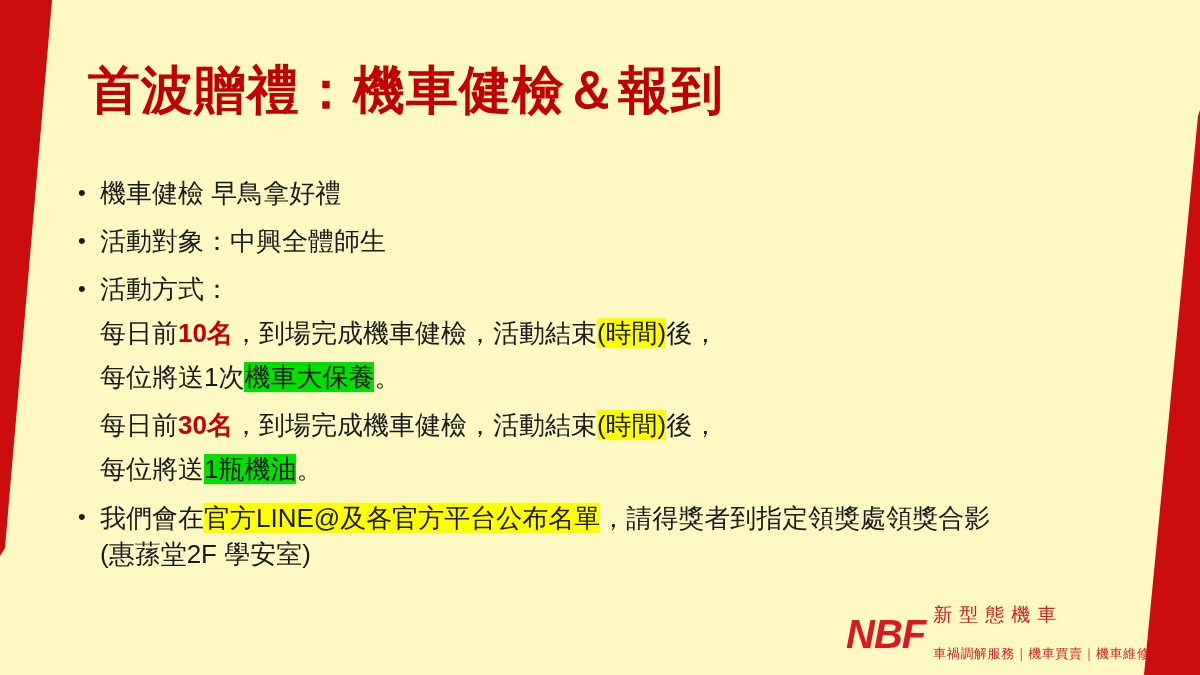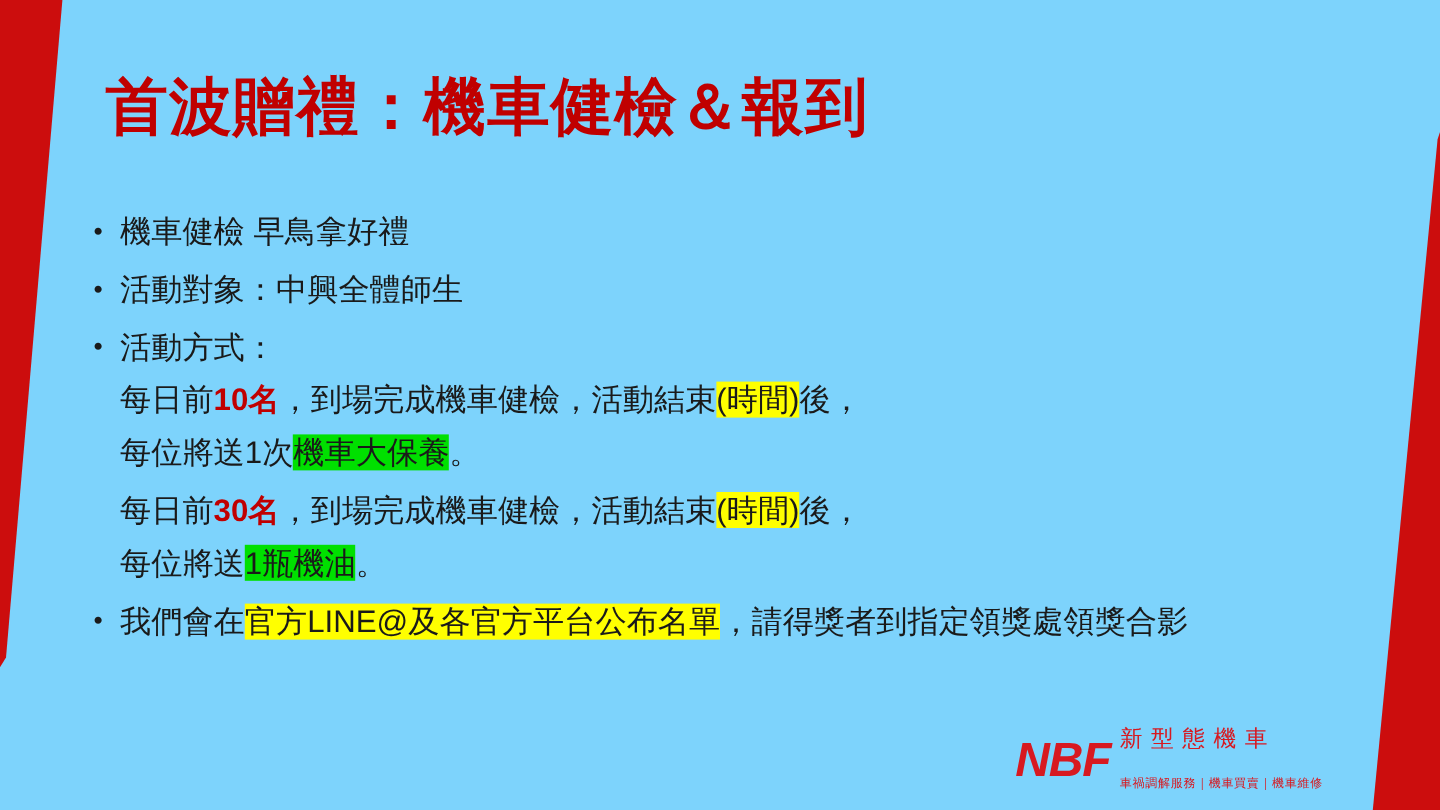--- a/index.html
+++ b/index.html
@@ -8,21 +8,21 @@
     padding: 0;
     background: #ffffff;
   }
   body {
     font-family: "Liberation Sans", "DejaVu Sans", sans-serif;
   }
   .slide {
     position: relative;
     width: 1200px;
     height: 675px;
-    background: #7dd3fc;
+    background: #fef9c3;
     overflow: hidden;
   }
 
   
   .wedge {
     position: absolute;
     pointer-events: none;
   }
   .wedge-left {
     left: 0;
@@ -129,21 +129,21 @@
     justify-content: center;
   }
   .logo-cn {
     font-size: 19px;
     font-weight: normal;
     color: #d71920;
     letter-spacing: 7px;
     line-height: 1.05;
   }
   .logo-tagline {
-    font-size: 10px;
+    font-size: 13px;
     color: #d71920;
     letter-spacing: 0.6px;
     line-height: 1.4;
     margin-top: 20px;
     white-space: nowrap;
   }
 </style>
 </head>
 <body>
 
@@ -185,21 +185,21 @@
 
     <div class="sub-row row-tight">
       <span>每日前</span><span class="num-red">30名</span><span>，到場完成機車健檢，活動結束</span><span class="hl-yellow">(時間)</span><span>後，</span>
     </div>
     <div class="sub-row">
       <span>每位將送</span><span class="hl-green">1瓶機油</span><span>。</span>
     </div>
 
     <div class="bullet-row last">
       <span class="bullet-dot">•</span>
-      <span class="bullet-text"><span>我們會在</span><span class="hl-yellow">官方LINE@及各官方平台公布名單</span><span>，請得獎者到指定領獎處領獎合影</span><br></span>
+      <span class="bullet-text"><span>我們會在</span><span class="hl-yellow">官方LINE@及各官方平台公布名單</span><span>，請得獎者到指定領獎處領獎合影</span><br><span>(惠蓀堂2F 學安室)</span></span>
     </div>
 
   </div>
 
   <div class="logo">
     <span class="logo-nbf">NBF</span>
     <span class="logo-right">
       <span class="logo-cn">新型態機車</span>
       <span class="logo-tagline">車禍調解服務｜機車買賣｜機車維修</span>
     </span>

